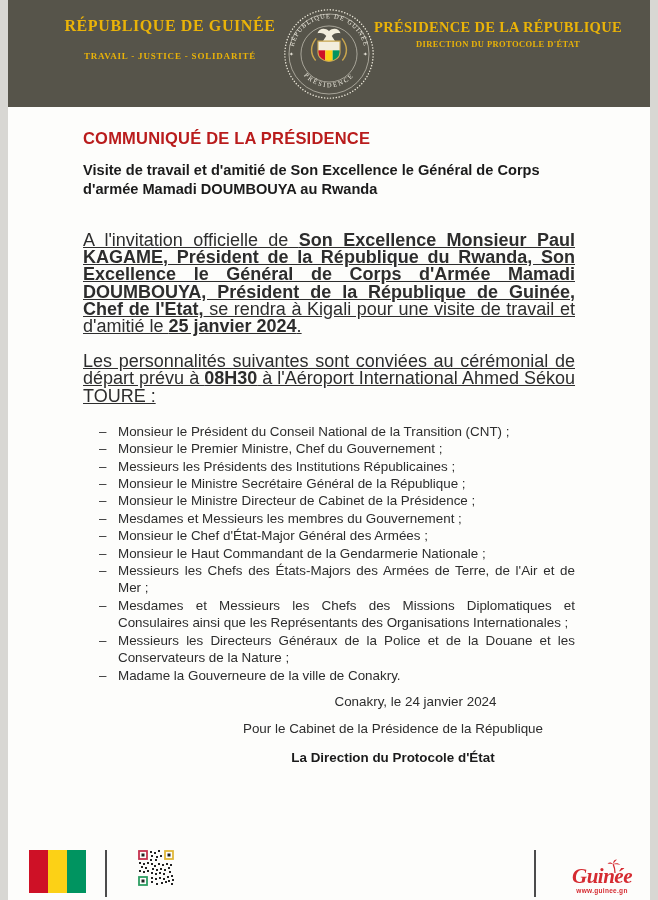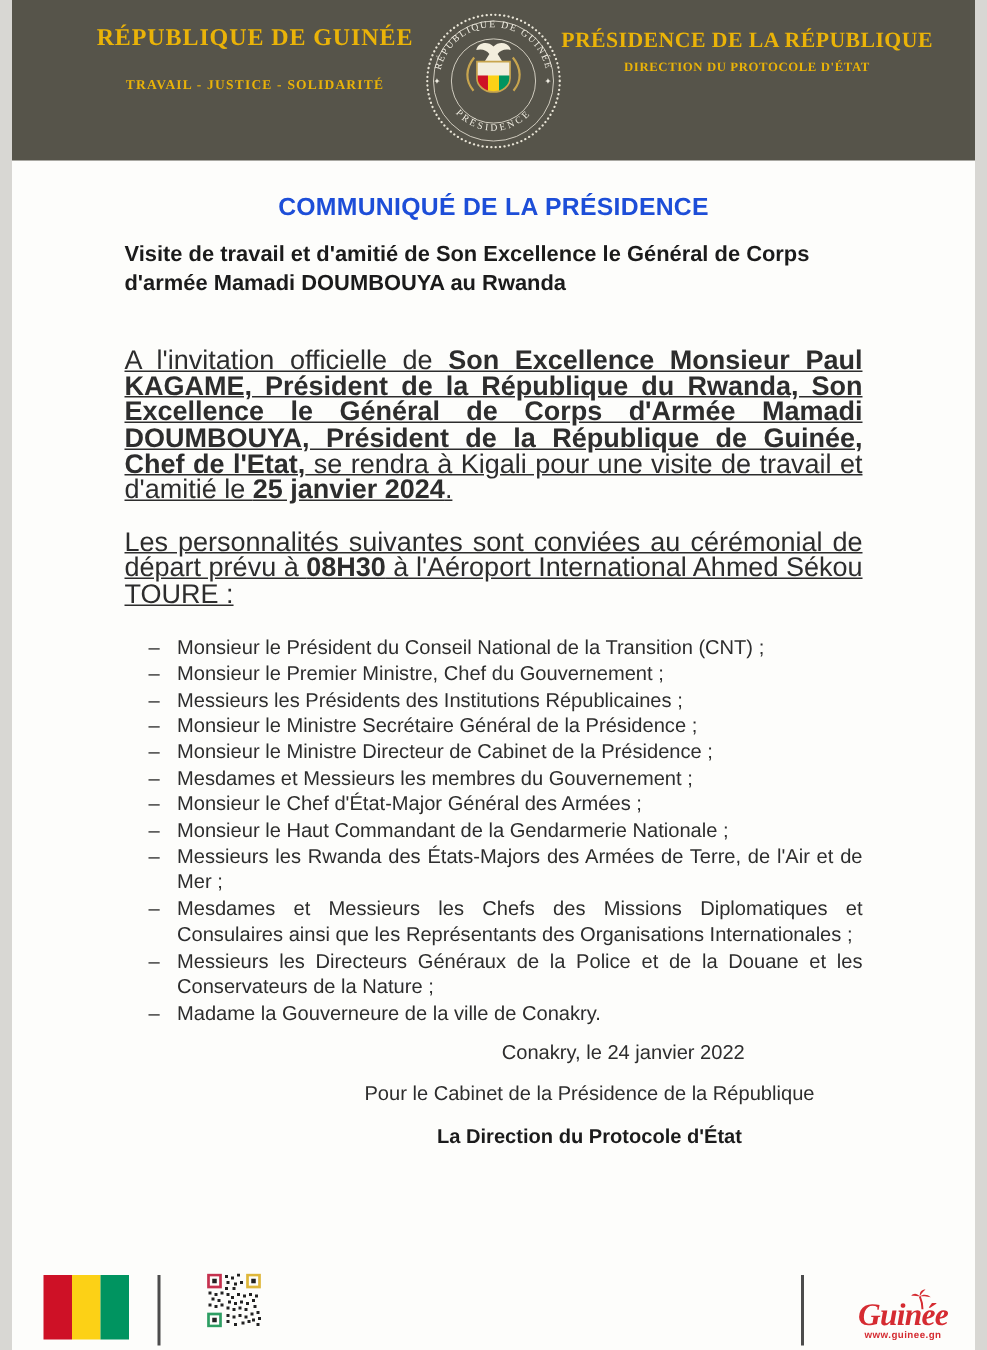--- a/index.html
+++ b/index.html
@@ -27,22 +27,22 @@
   .header-right {
     position:absolute; right:14px; top:19px; width:276px; text-align:center;
   }
   .header-right .r1 { font-size:14.5px; font-weight:bold; letter-spacing:.3px; }
   .header-right .r2 { font-size:13px;   font-weight:bold; letter-spacing:.6px; margin-top:3px; }
   .header-right .r3 { font-size:8.5px;  font-weight:bold; letter-spacing:.4px; margin-top:3px; }
   .seal { position:absolute; left:50%; top:8px; transform:translateX(-50%); }
   
   .content { padding:0 75px; color:#2d2d2d; }
   .doc-title {
-    margin-top:22px; text-align:center;
-    font-size:16.5px; font-weight:bold; letter-spacing:.2px; color:#1d4ed8;
+    margin-top:22px; 
+    font-size:16.5px; font-weight:bold; letter-spacing:.2px; color:#b91c1c;
   }
   .doc-subtitle {
     margin:13px auto 0; width:505px; text-align:left;
     font-size:14.6px; font-weight:bold; line-height:19px; color:#1b1b1b;
   }
   .para { font-size:18px; line-height:17.2px; text-align:justify;text-decoration:underline; }
   .p1 { margin-top:33px; }
   .p2 { margin-top:13px; }
   .invitees { margin-top:15px; font-size:13.4px; line-height:17.4px; }
   .li { display:flex; }
@@ -141,58 +141,58 @@
         <div class="li">
         <span class="dash">–</span>
         <span class="itext">Monsieur le Premier Ministre, Chef du Gouvernement ;</span>
       </div>
         <div class="li">
         <span class="dash">–</span>
         <span class="itext">Messieurs les Présidents des Institutions Républicaines ;</span>
       </div>
         <div class="li">
         <span class="dash">–</span>
-        <span class="itext">Monsieur le Ministre Secrétaire Général de la Présidence ;</span>
+        <span class="itext">Monsieur le Ministre Secrétaire Général de la République ;</span>
       </div>
         <div class="li">
         <span class="dash">–</span>
         <span class="itext">Monsieur le Ministre Directeur de Cabinet de la Présidence ;</span>
       </div>
         <div class="li">
         <span class="dash">–</span>
         <span class="itext">Mesdames et Messieurs les membres du Gouvernement ;</span>
       </div>
         <div class="li">
         <span class="dash">–</span>
         <span class="itext">Monsieur le Chef d'État-Major Général des Armées ;</span>
       </div>
         <div class="li">
         <span class="dash">–</span>
         <span class="itext">Monsieur le Haut Commandant de la Gendarmerie Nationale ;</span>
       </div>
         <div class="li">
         <span class="dash">–</span>
-        <span class="itext">Messieurs les Rwanda des États-Majors des Armées de Terre, de l'Air et de Mer ;</span>
+        <span class="itext">Messieurs les Chefs des États-Majors des Armées de Terre, de l'Air et de Mer ;</span>
       </div>
         <div class="li">
         <span class="dash">–</span>
         <span class="itext">Mesdames et Messieurs les Chefs des Missions Diplomatiques et Consulaires ainsi que les Représentants des Organisations Internationales ;</span>
       </div>
         <div class="li">
         <span class="dash">–</span>
         <span class="itext">Messieurs les Directeurs Généraux de la Police et de la Douane et les Conservateurs de la Nature ;</span>
       </div>
         <div class="li">
         <span class="dash">–</span>
         <span class="itext">Madame la Gouverneure de la ville de Conakry.</span>
       </div>
       </div>
 
     <div class="closing">
-      <div class="date">Conakry, le 24 janvier 2022</div>
+      <div class="date">Conakry, le 24 janvier 2024</div>
       <div class="pour">Pour le Cabinet de la Présidence de la République</div>
       <div class="sig">La Direction du Protocole d'État</div>
     </div>
   </div>
 
   <div class="footer">
     <div class="flag">
       <div class="f-red"></div>
       <div class="f-yellow"></div>
       <div class="f-green"></div>

